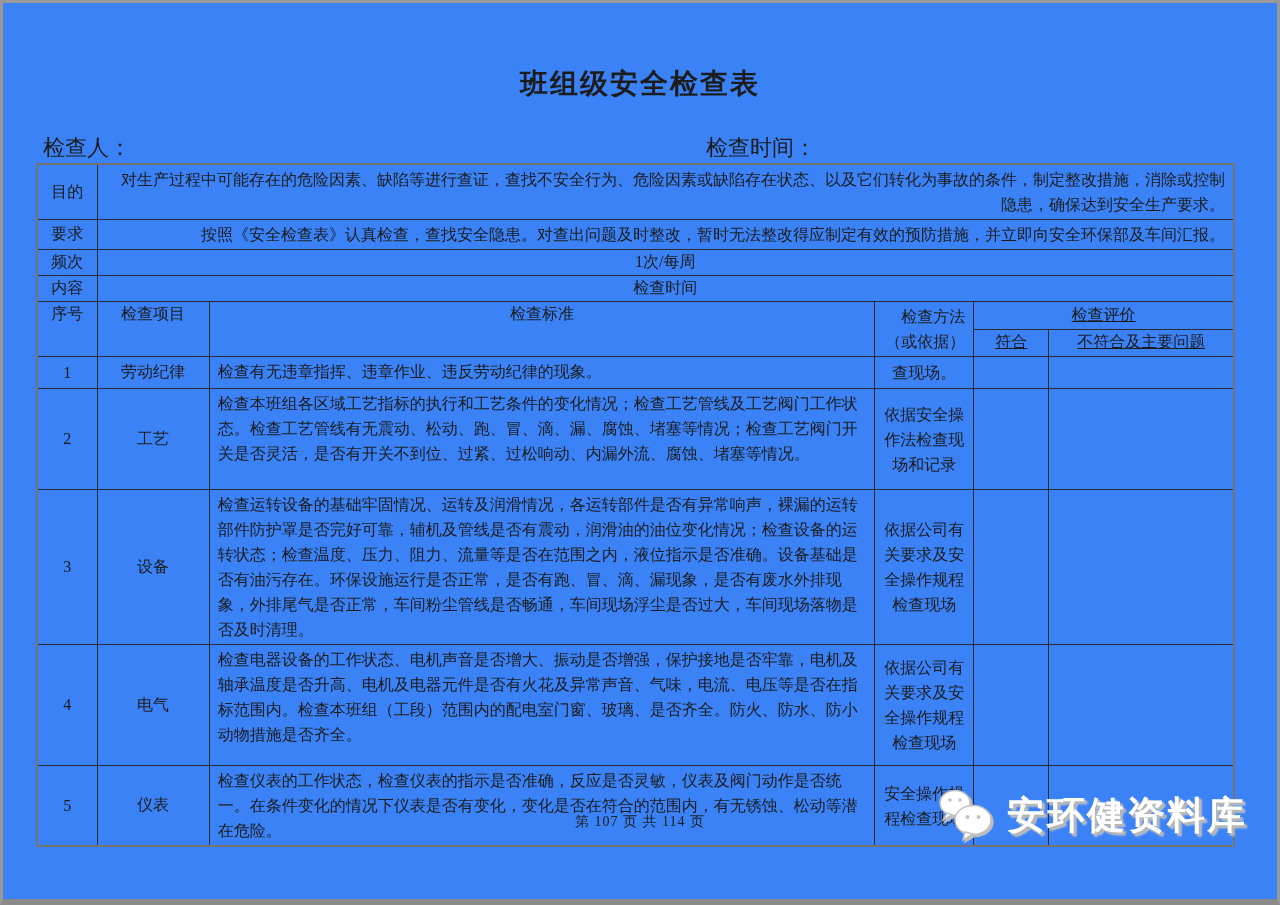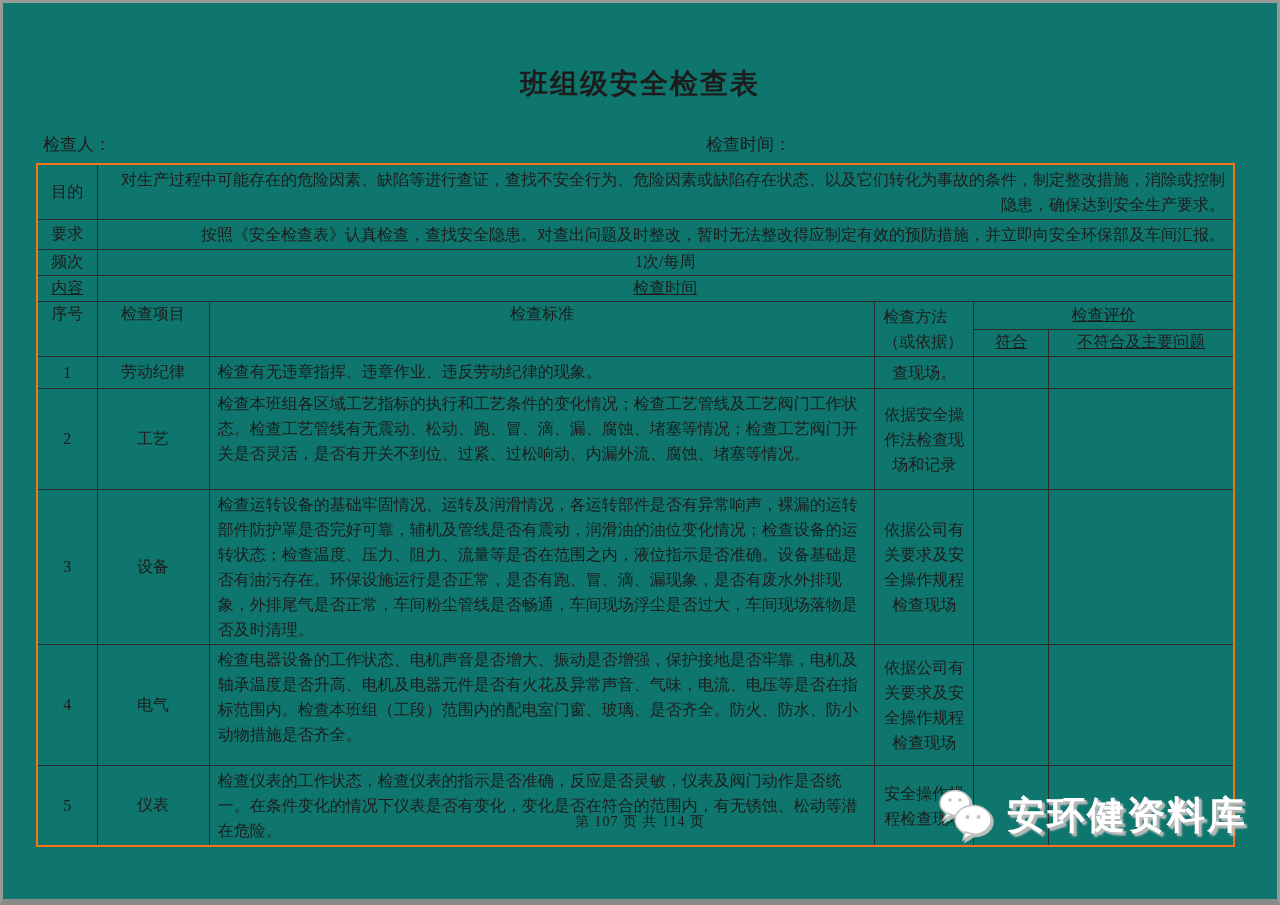--- a/index.html
+++ b/index.html
@@ -1,58 +1,58 @@
 <!DOCTYPE html>
 <html><head>
 <meta charset="utf-8">
 <style>
   html,body{margin:0;padding:0;background:#ffffff;}
   .page{
     position:relative;
     width:1280px;height:905px;
     box-sizing:border-box;
-    background:#0f766e;
+    background:#3b82f6;
     border:3px solid #999999;
     border-bottom:6px solid #8a8a8a;
     font-family:"Liberation Serif","DejaVu Serif",serif;
     color:#1c1c1c;
     overflow:hidden;
   }
   .title{
     position:absolute;top:62px;left:0;width:100%;
     text-align:center;font-size:28px;font-weight:bold;letter-spacing:2px;
     margin:0;
   }
-  .info-line{position:absolute;top:130px;left:0;width:100%;height:24px;font-size:17px;}
+  .info-line{position:absolute;top:130px;left:0;width:100%;height:24px;font-size:22px;}
   .inspector{position:absolute;left:40px;}
   .check-time{position:absolute;left:703px;}
   table.sheet{
     position:absolute;left:33px;top:160px;
     width:1199px;
     border-collapse:collapse;table-layout:fixed;
     font-size:16px;
   }
   table.sheet td{
     border:1px solid #2b2b2b;
     padding:2px 8px;
     overflow:hidden;
   }
-  table.sheet{border:2px solid #f97316;}
+  table.sheet{border:2px solid #737373;}
   .lab{text-align:center;vertical-align:middle;}
   .val-left{text-align:right;vertical-align:middle;line-height:25px;padding:2px 12px;}
   .val-center{text-align:center;vertical-align:middle;margin-top:28px;}
   .ht{ text-align:center;vertical-align:top;padding-top:4px;}
-  .hm{ text-align:left;vertical-align:middle;white-space:pre-line;line-height:25px;}
+  .hm{ text-align:right;vertical-align:middle;white-space:pre-line;line-height:25px;}
   .hc{ text-align:center;vertical-align:middle;text-decoration:underline;}
   .std{text-align:left;vertical-align:top;line-height:25px;padding:3px 10px;}
   .mth{text-align:center;vertical-align:middle;line-height:25px;padding:2px 9px;}
   .h-purpose td{height:49px;}
   .h-req td{height:21px;margin-left:24px;}
   .h-freq td{height:20px;}
-  .h-cont td{height:21px;text-decoration:underline;}
+  .h-cont td{height:21px;}
   .h-head td{height:21px;}
   .h-r1 td{height:27px;}
   .h-r2 td{height:96px;}
   .h-r3 td{height:146px;}
   .h-r4 td{height:116px;}
   .h-r5 td{height:66px;}
   .footer{
     position:absolute;top:810px;left:0;width:100%;
     text-align:center;font-size:14px;letter-spacing:1px;
   }

